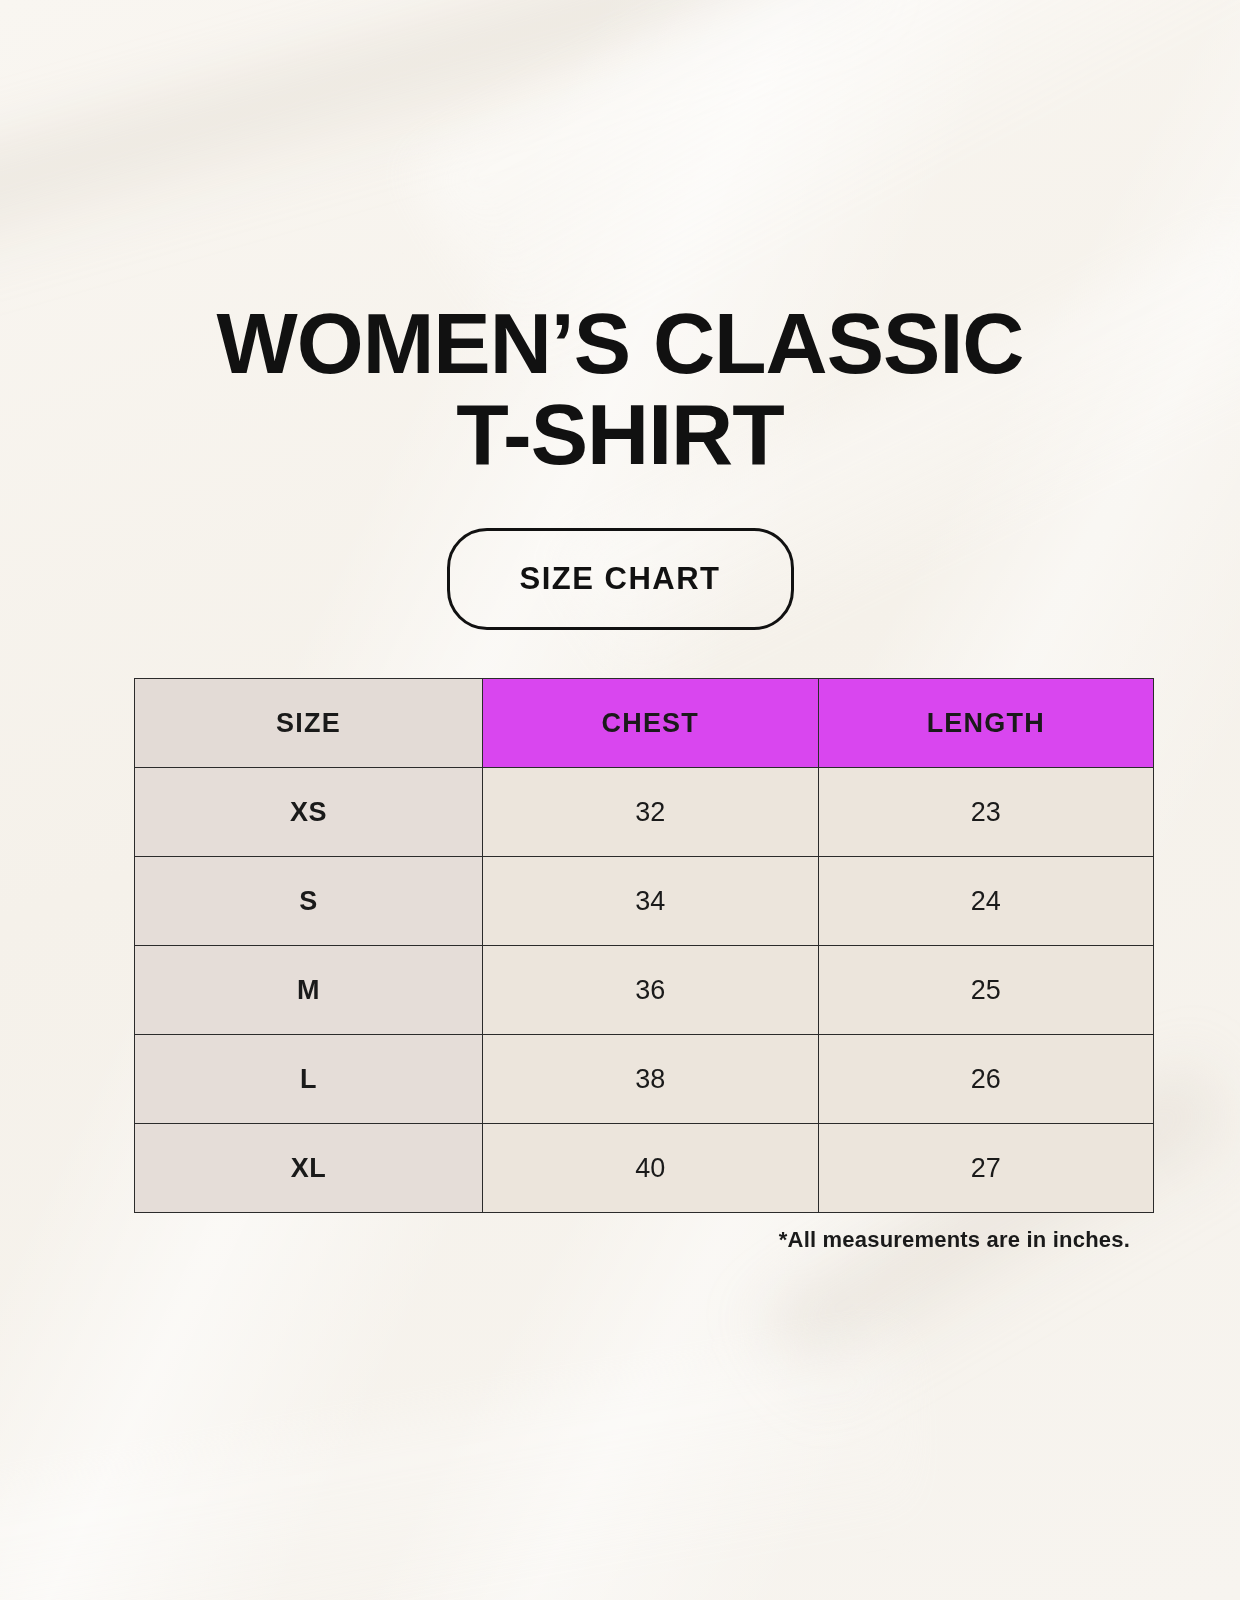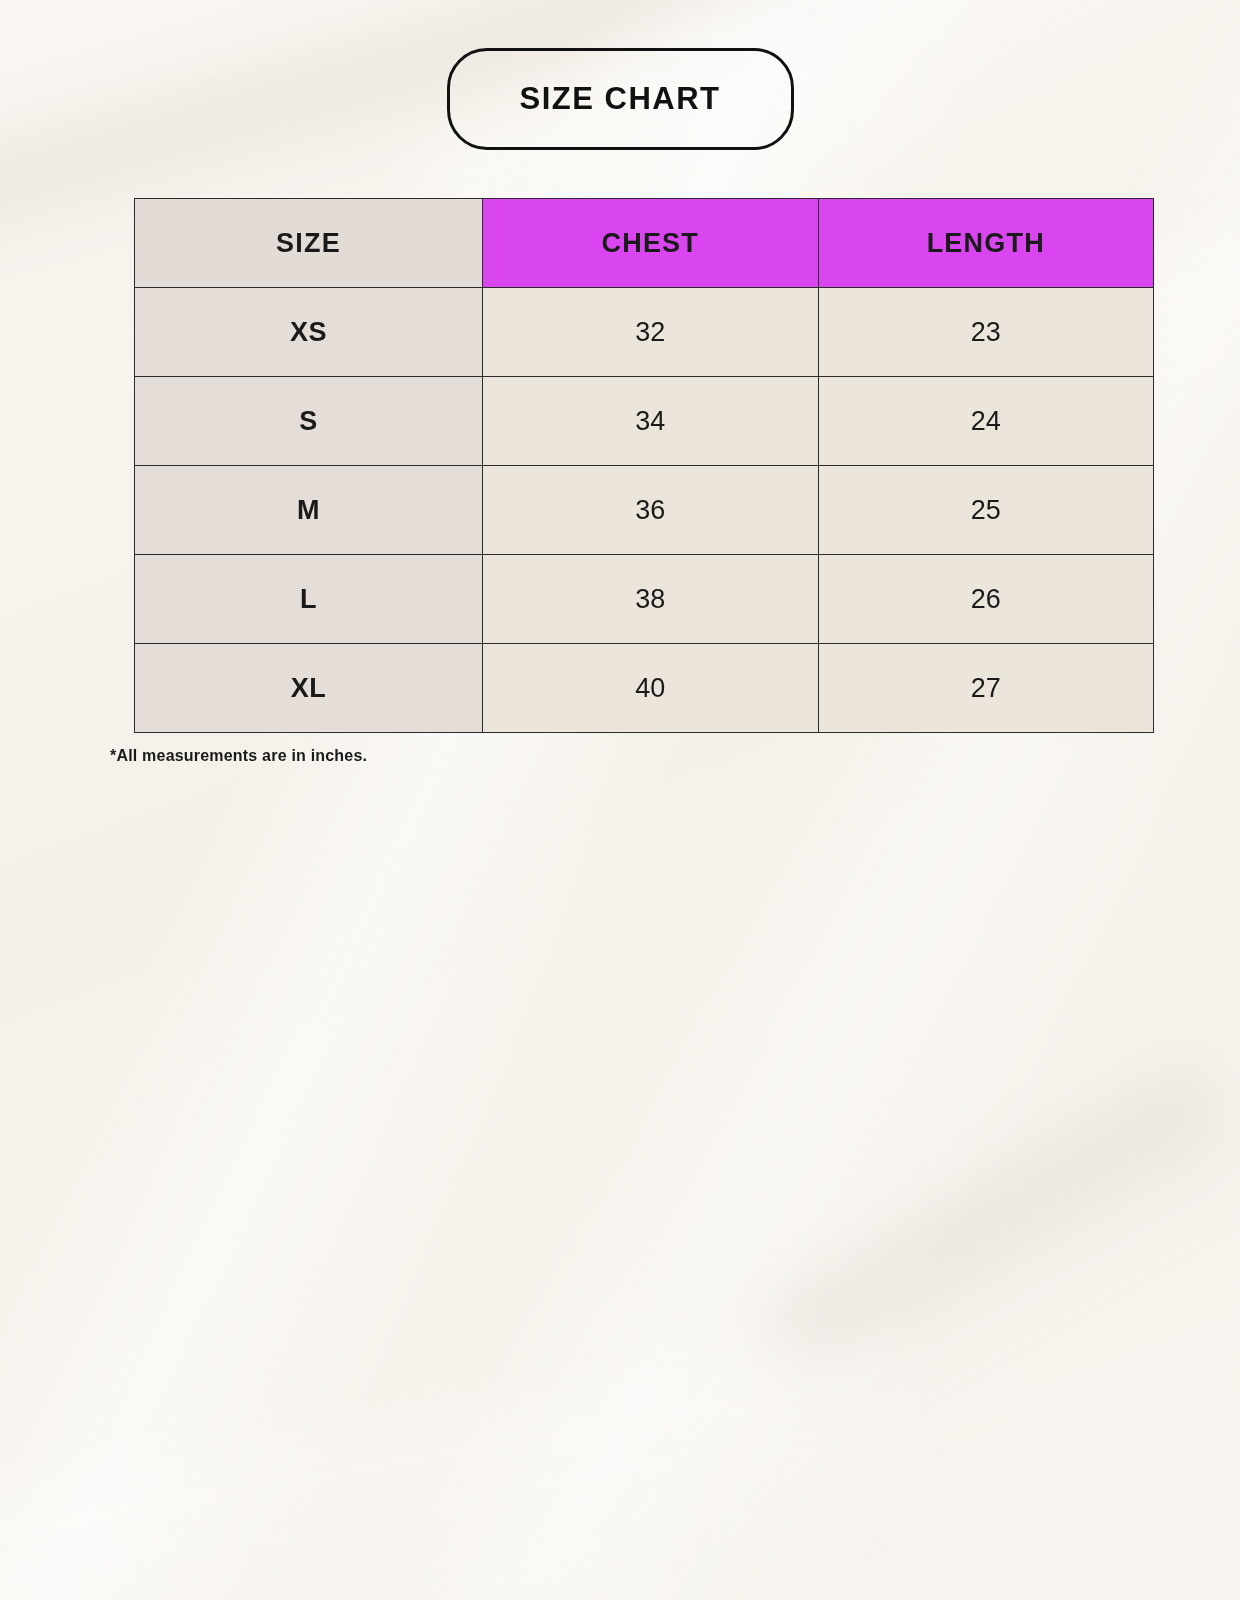--- a/index.html
+++ b/index.html
@@ -139,40 +139,45 @@
     letter-spacing: .5px;
   }
   td.cell-value {
     background: #ece5dc;
     font-weight: 400;
   }
 
   .footnote {
     width: 1020px;
     margin: 14px auto 0;
-    font-size: 16px;
+    text-align: right;
+    font-size: 22px;
     font-weight: 600;
     color: #1a1a1a;
     letter-spacing: .2px;
   }
 </style>
 </head>
 <body>
 
 <div class="page">
 
   <div class="bg-layer"></div>
   <div class="bg-shadow a"></div>
   <div class="bg-shadow b"></div>
   <div class="bg-streak one"></div>
   <div class="bg-streak two"></div>
   <div class="bg-streak three"></div>
 
   <div class="content">
 
+    <h1 class="title">
+      <span>WOMEN’S CLASSIC</span>
+      <span class="line2">T-SHIRT</span>
+    </h1>
 
     <div class="badge-wrap">
       <div class="badge">SIZE CHART</div>
     </div>
 
     <div class="table-wrap">
       <table class="size-table">
         <thead>
           <tr>
             <th class="col-size">SIZE</th>

